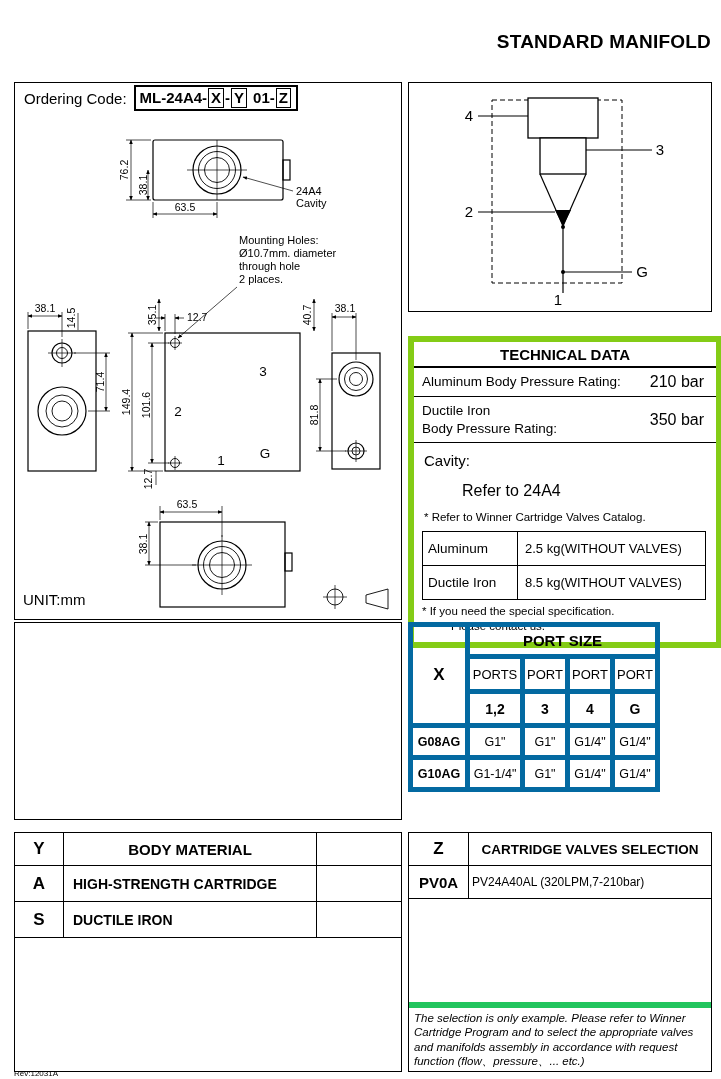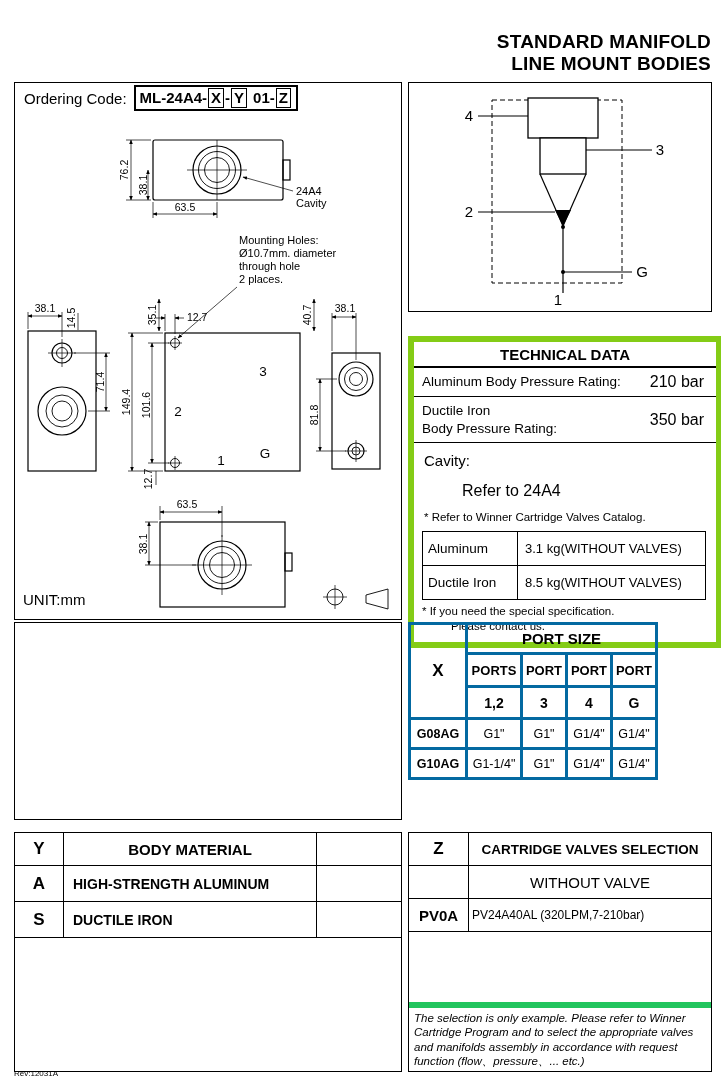--- a/index.html
+++ b/index.html
@@ -30,24 +30,24 @@
   .wt-table{border-collapse:collapse;margin:8px 8px 0 8px;width:284px;table-layout:fixed;}
   .wt-table td{border:1px solid #000;height:31px;vertical-align:middle;}
   .wt-mat{width:88px;font-size:13.5px;padding-left:5px;}
   .wt-val{font-size:13px;padding-left:7px;}
   .td-foot{position:absolute;left:8px;bottom:7px;font-size:11.5px;line-height:1.35;}
   .td-foot .l2{padding-left:5px;margin-left:24px;}
 
   .spare-box{position:absolute;left:14px;top:622px;width:386px;height:196px;border:1px solid #000;}
 
   .ps-table{position:absolute;left:408px;top:622px;border-collapse:collapse;table-layout:fixed;}
-  .ps-table td{border:3px solid #0369a1;text-align:center;vertical-align:middle;padding:0;}
+  .ps-table td{border:5px solid #0369a1;text-align:center;vertical-align:middle;padding:0;}
   .ps-x{font-weight:bold;font-size:17px;}
   .ps-title{font-weight:bold;font-size:15px;height:27px;}
-  .ps-h{font-weight:bold;font-size:13px;height:30px;}
+  .ps-h{font-weight:normal;font-size:13px;height:30px;}
   .ps-s{font-weight:bold;font-size:14px;height:29px;}
   .ps-code{font-weight:bold;font-size:13px;}
   .ps-d{font-size:12.5px;height:27px;}
 
   .bm-box{position:absolute;left:14px;top:832px;width:386px;height:238px;border:1px solid #000;}
   .bm-table{border-collapse:collapse;width:100%;table-layout:fixed;}
   .bm-table td{border-right:1px solid #000;border-bottom:1px solid #000;vertical-align:middle;}
   .bm-table td:last-child{border-right:none;}
   .bm-c1{width:46px;text-align:center;font-weight:bold;font-size:17px;height:30px;}
   .bm-c2{width:250px;text-align:center;font-weight:bold;font-size:15px;}
@@ -81,21 +81,20 @@
   .ulabel{font-size:15px;text-anchor:start;}
   .slabel{font-size:15px;text-anchor:middle;}
 </style>
 </head>
 <body>
 
 <div class="page">
 
   <div class="doc-title">
     <div>STANDARD MANIFOLD</div>
-    <div>LINE MOUNT BODIES</div>
   </div>
 
   <div class="left-box">
     <div class="ordering">
       <span>Ordering Code:</span>
       <span class="code-box">
         <span>ML-24A4-</span>
         <span class="code-letter">X</span>
         <span>-</span>
         <span class="code-letter">Y</span>
@@ -285,21 +284,21 @@
     </div>
     <div class="td-cavity">
       <div class="cav-label">Cavity:</div>
       <div class="cav-value">Refer to 24A4</div>
       <div class="cav-note">* Refer to Winner Cartridge Valves Catalog.</div>
     </div>
     <table class="wt-table">
       <tbody>
           <tr>
         <td class="wt-mat">Aluminum</td>
-        <td class="wt-val">3.1 kg(WITHOUT VALVES)</td>
+        <td class="wt-val">2.5 kg(WITHOUT VALVES)</td>
       </tr>
       <tr>
         <td class="wt-mat">Ductile Iron</td>
         <td class="wt-val">8.5 kg(WITHOUT VALVES)</td>
       </tr>
     </tbody>
       </table>
     <div class="td-foot">
       <div>* If you need the special specification.</div>
       <div class="l2">Please contact us.</div>
@@ -353,44 +352,40 @@
   <div class="bm-box">
     <table class="bm-table">
       <tbody>
           <tr class="bm-hdr">
         <td class="bm-c1">Y</td>
         <td class="bm-c2">BODY MATERIAL</td>
         <td></td>
       </tr>
       <tr class="bm-row">
         <td class="bm-c1">A</td>
-        <td class="bm-c2">HIGH-STRENGTH ALUMINUM</td>
+        <td class="bm-c2">HIGH-STRENGTH CARTRIDGE</td>
         <td></td>
       </tr>
       <tr class="bm-row">
         <td class="bm-c1">S</td>
         <td class="bm-c2">DUCTILE IRON</td>
         <td></td>
       </tr>
     </tbody>
       </table>
   </div>
 
   <div class="cs-box">
     <table class="cs-table">
       <tbody>
           <tr>
         <td class="cs-c1">Z</td>
         <td class="cs-title">CARTRIDGE VALVES SELECTION</td>
       </tr>
       <tr>
-        <td class="cs-c1"></td>
-        <td class="cs-val">WITHOUT VALVE</td>
-      </tr>
-      <tr>
         <td class="cs-c1 cs-code">PV0A</td>
         <td class="cs-val cs-pv">PV24A40AL (320LPM,7-210bar)</td>
       </tr>
     </tbody>
       </table>
     <div class="cs-note">The selection is only example. Please refer to Winner Cartridge Program and to select the appropriate valves and manifolds assembly in accordance with request function (flow、pressure、... etc.)</div>
   </div>
 
   <div class="rev">Rev:12031A</div>
 

